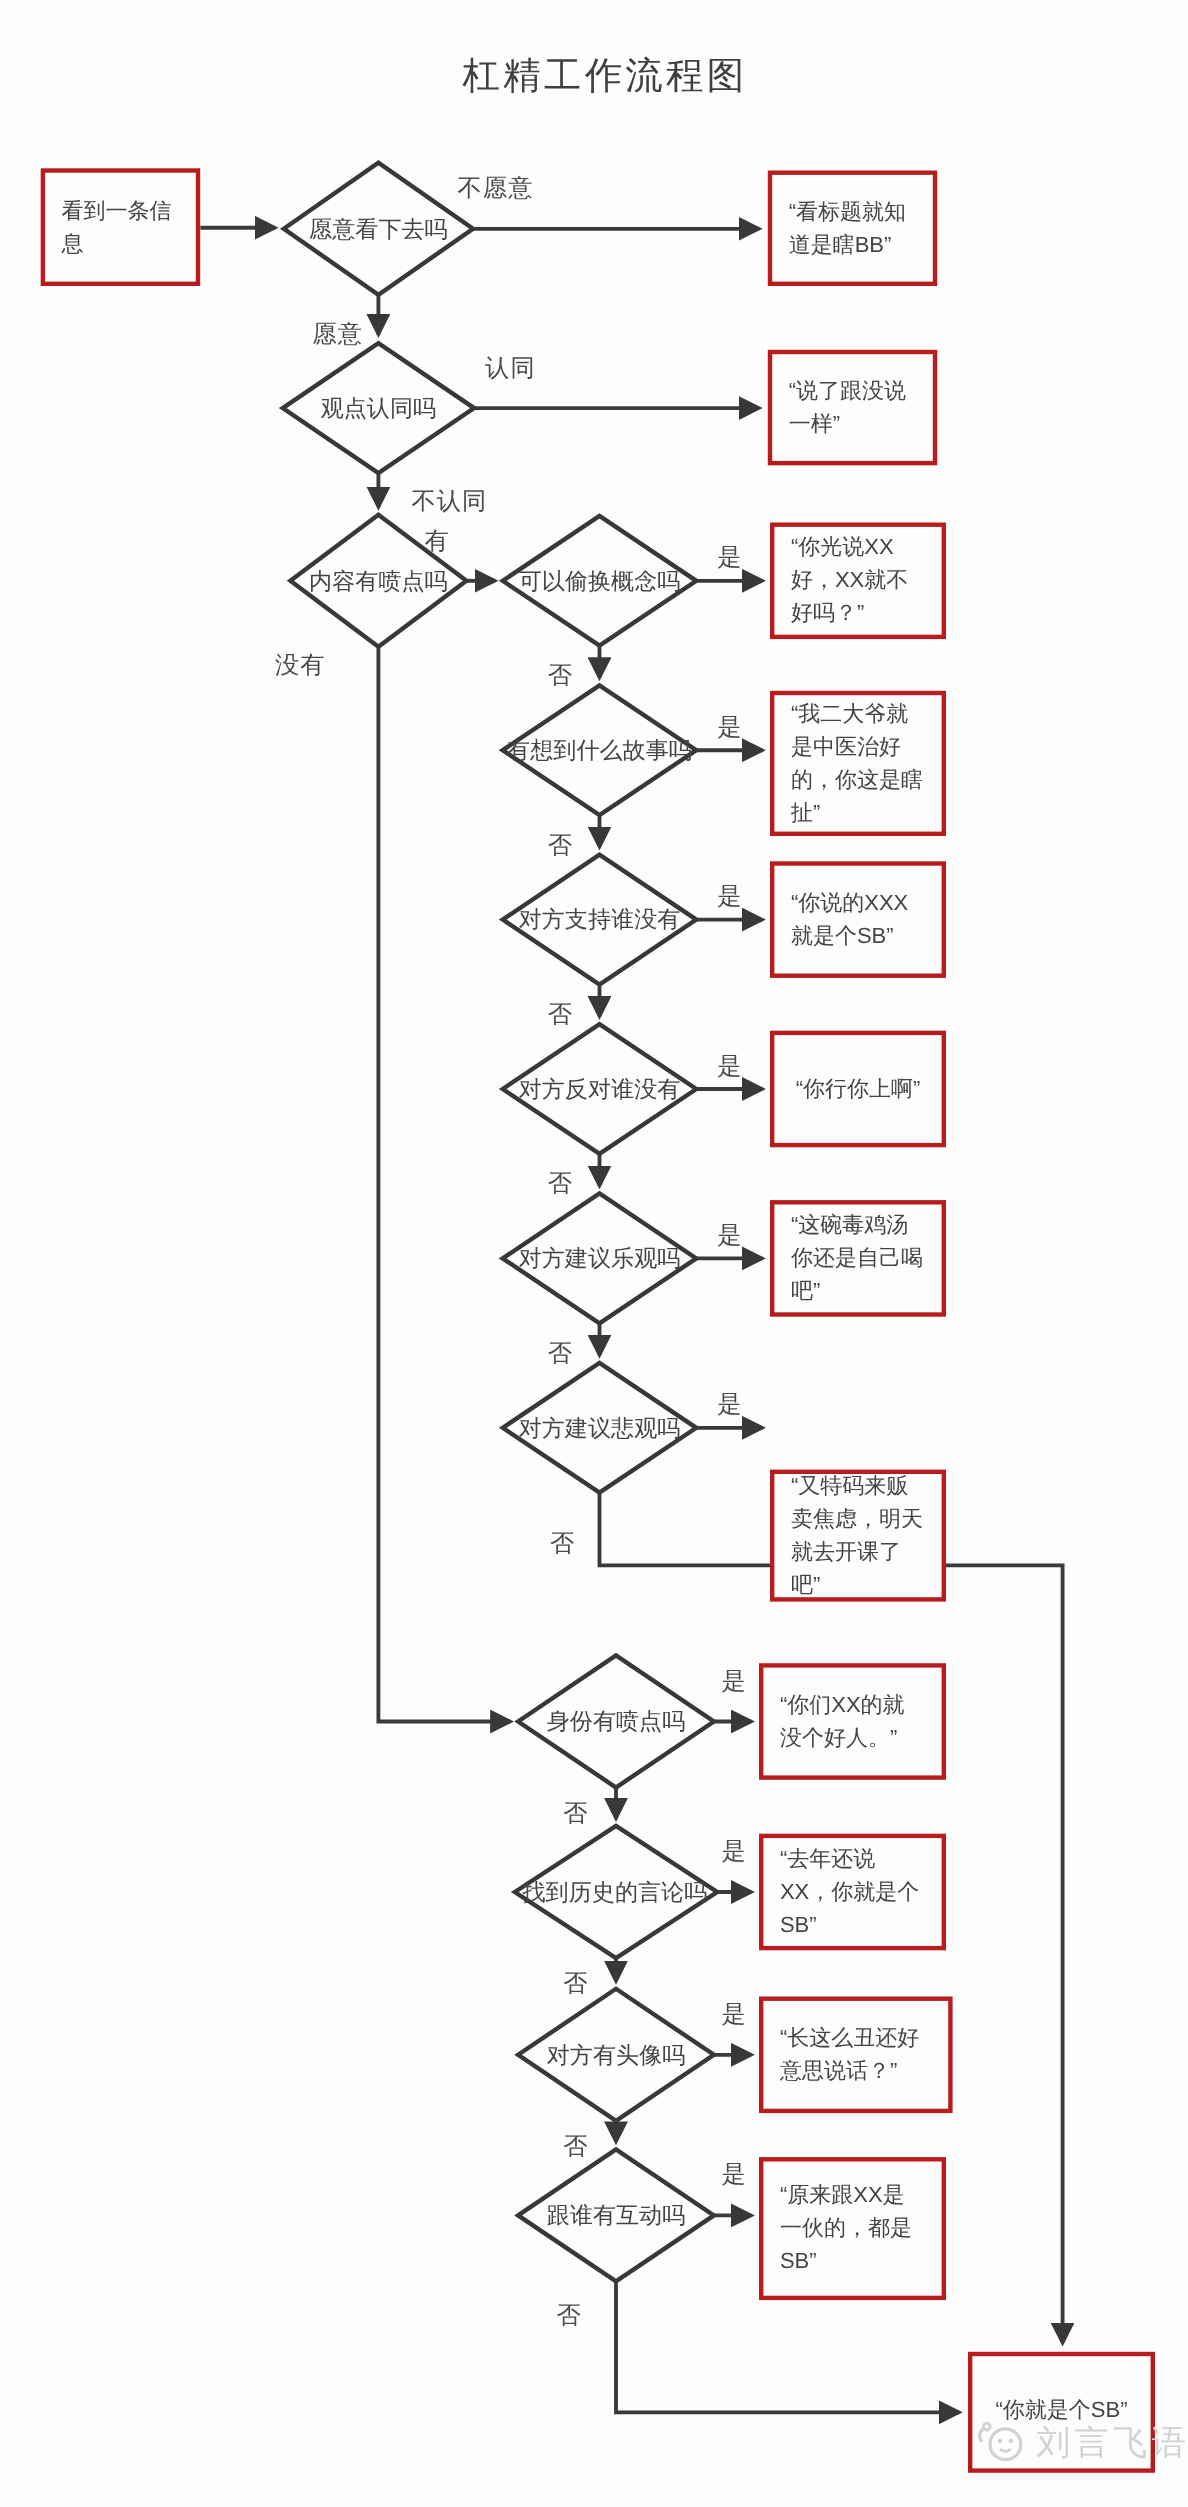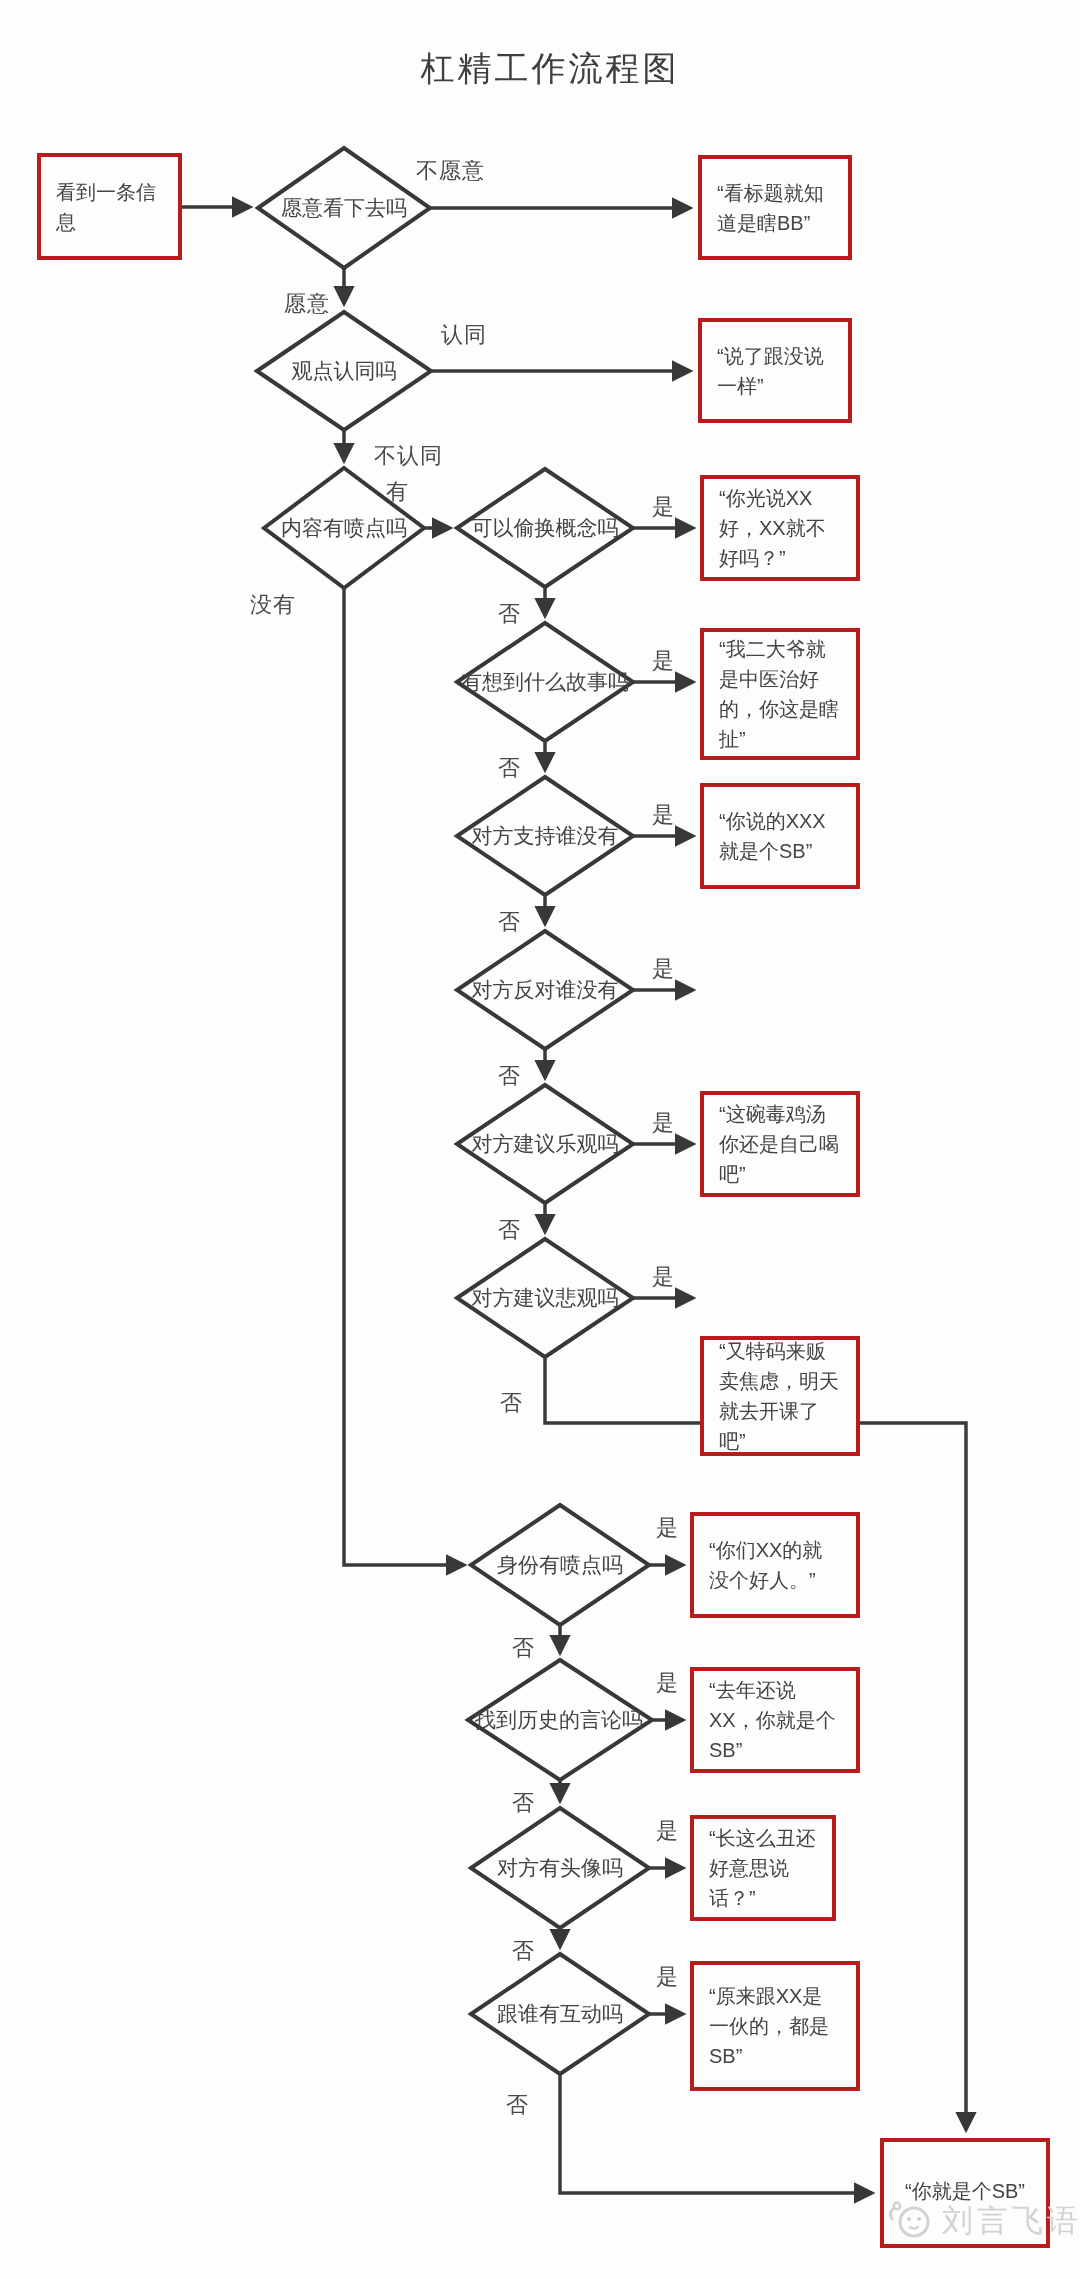--- a/index.html
+++ b/index.html
@@ -90,25 +90,26 @@
   <div class="diamond-label" style="left:475px;top:1545px;width:170px;height:40px;">身份有喷点吗</div>
   <div class="diamond-label" style="left:460px;top:1700px;width:174px;height:40px;margin-left:12px;">找到历史的言论吗</div>
   <div class="diamond-label" style="left:475px;top:1848px;width:170px;height:40px;">对方有头像吗</div>
   <div class="diamond-label" style="left:475px;top:1994px;width:170px;height:40px;">跟谁有互动吗</div>
 
   <div class="node-box" style="left:698px;top:318px;width:154px;height:105px;">“说了跟没说一样”</div>
   <div class="node-box" style="left:698px;top:155px;width:154px;height:105px;">“看标题就知道是瞎BB”</div>
   <div class="node-box" style="left:700px;top:475px;width:160px;height:106px;">“你光说XX好，XX就不好吗？”</div>
   <div class="node-box" style="left:700px;top:628px;width:160px;height:132px;">“我二大爷就是中医治好的，你这是瞎扯”</div>
   <div class="node-box" style="left:700px;top:783px;width:160px;height:106px;">“你说的XXX就是个SB”</div>
+  <div class="node-box" style="left:700px;top:937px;width:160px;height:106px;">“你行你上啊”</div>
   <div class="node-box" style="left:700px;top:1091px;width:160px;height:106px;">“这碗毒鸡汤你还是自己喝吧”</div>
   <div class="node-box" style="left:700px;top:1289px;width:160px;height:120px;margin-top:47px;">“又特码来贩卖焦虑，明天就去开课了吧”</div>
   <div class="node-box" style="left:690px;top:1512px;width:170px;height:106px;">“你们XX的就没个好人。”</div>
   <div class="node-box" style="left:690px;top:1667px;width:170px;height:106px;">“去年还说XX，你就是个SB”</div>
-  <div class="node-box" style="left:690px;top:1815px;width:146px;height:106px;">“长这么丑还好意思说话？”</div>
+  <div class="node-box" style="left:690px;top:1815px;width:176px;height:106px;">“长这么丑还好意思说话？”</div>
   <div class="node-box" style="left:690px;top:1961px;width:170px;height:130px;">“原来跟XX是一伙的，都是SB”</div>
   <div class="node-box" style="left:880px;top:2138px;width:170px;height:110px;align-items:flex-start;padding-top:34px;">“你就是个SB”</div>
 
   <div class="edge-label" style="left:416px;top:156px;">不愿意</div>
   <div class="edge-label" style="left:284px;top:289px;">愿意</div>
   <div class="edge-label" style="left:441px;top:320px;">认同</div>
   <div class="edge-label" style="left:374px;top:441px;">不认同</div>
   <div class="edge-label" style="left:386px;top:477px;">有</div>
   <div class="edge-label" style="left:250px;top:590px;">没有</div>
 

